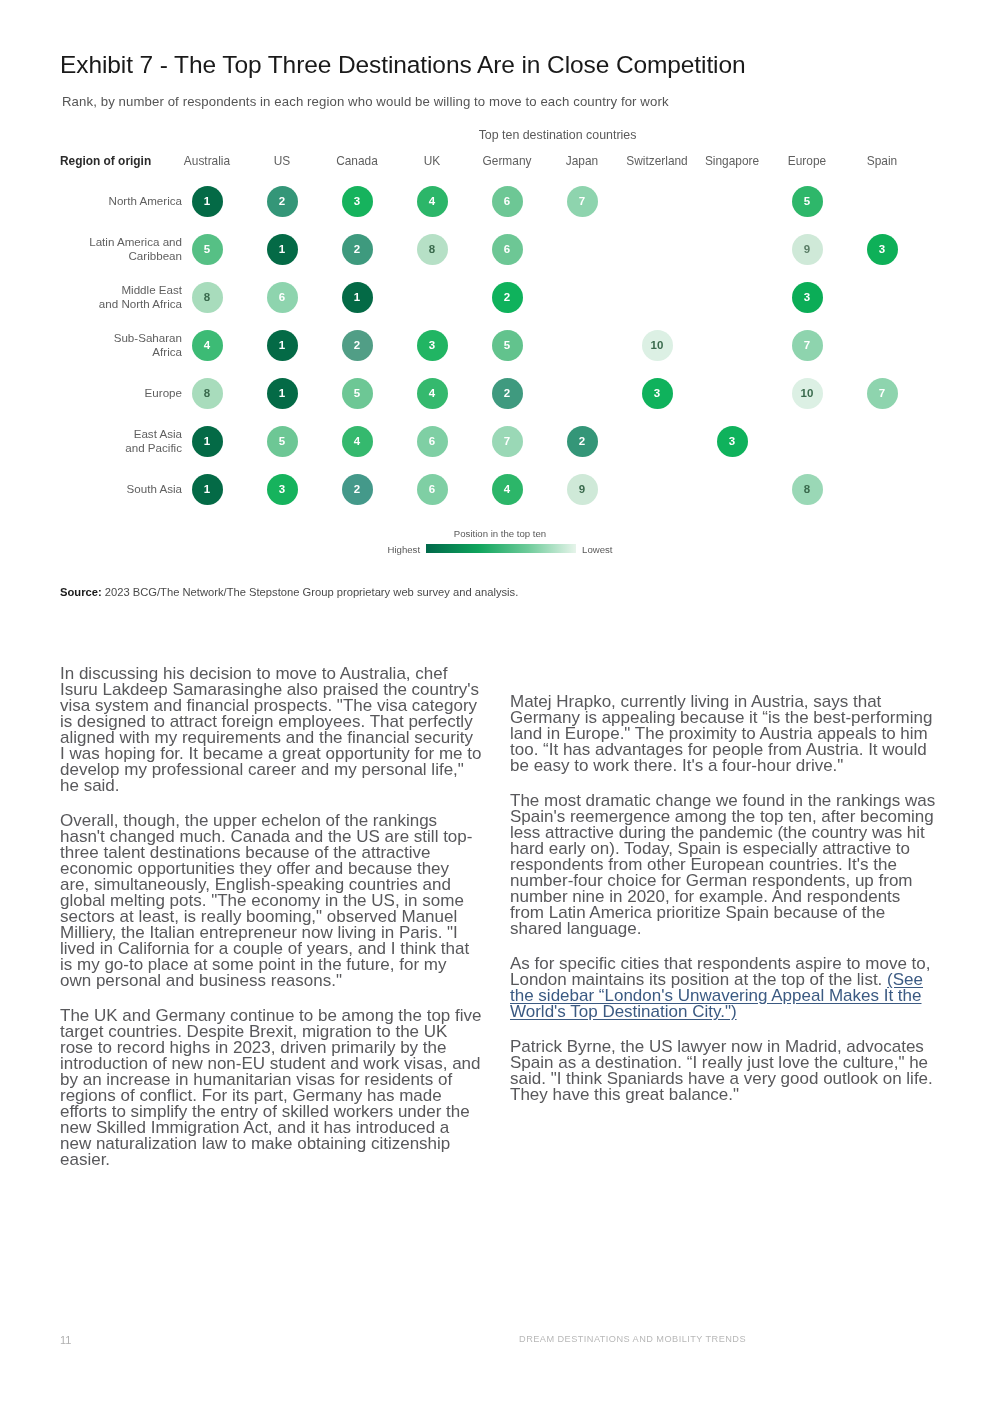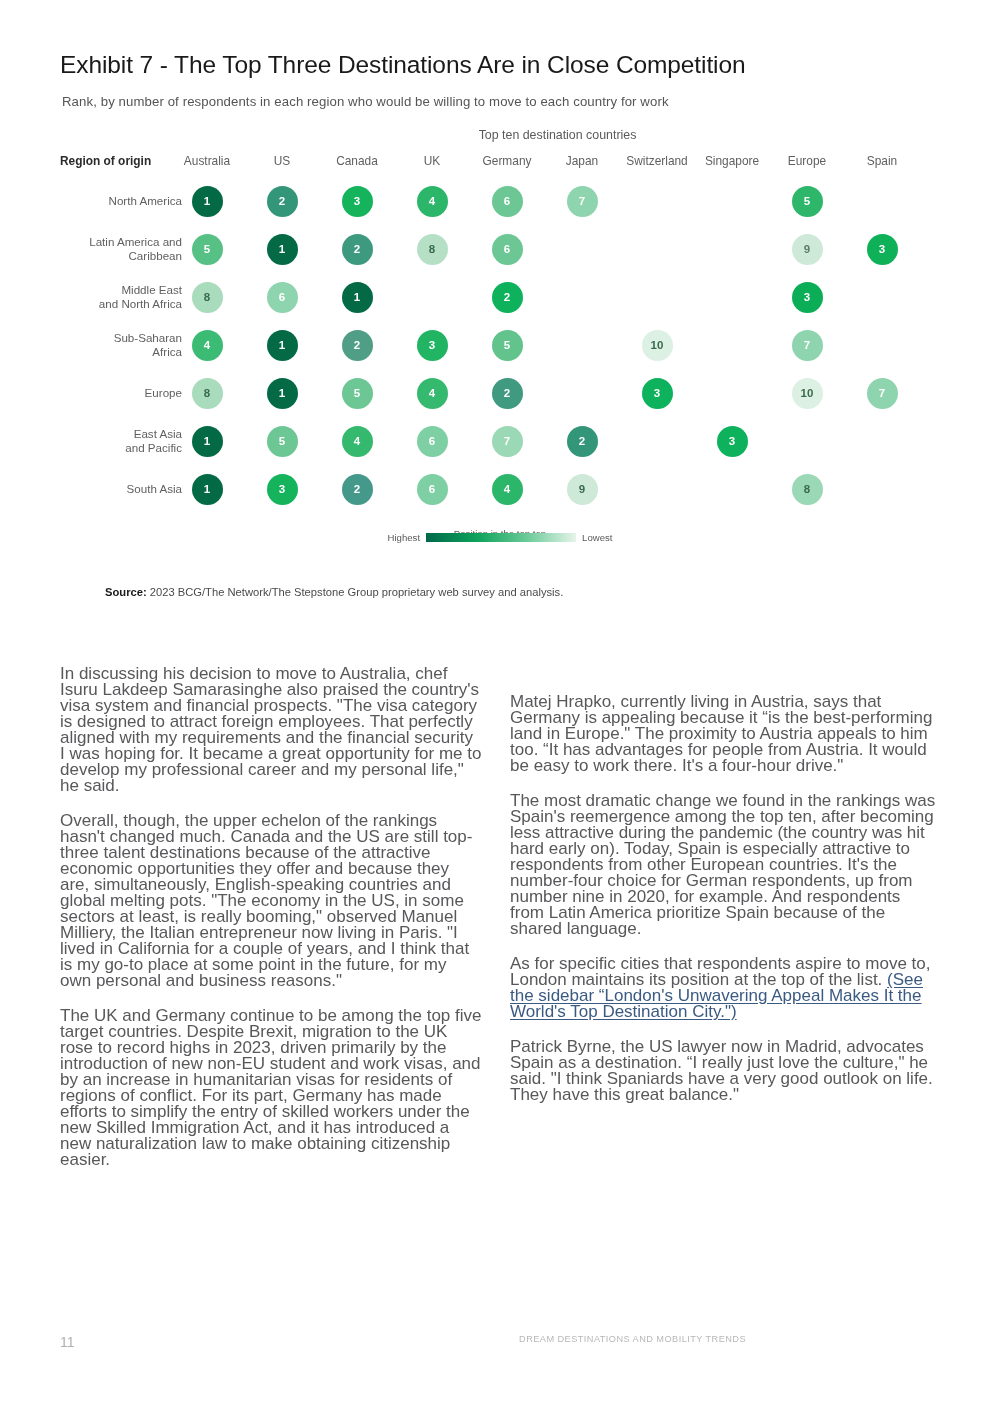--- a/index.html
+++ b/index.html
@@ -116,24 +116,24 @@
     left: 0;
     top: 0;
     width: 880px;
     text-align: center;
     font-size: 9.6px;
     color: #5a5a5a;
   }
   .legend-bar-wrap {
     position: absolute;
     left: 0;
-    top: 4px;
+    top: 16px;
     width: 880px;
     display: flex;
-    align-items: center;
+    align-items: flex-start;
     justify-content: center;
     gap: 6px;
   }
   .legend-end {
     font-size: 9.6px;
     color: #5a5a5a;
     white-space: nowrap;
   }
   .legend-bar {
     width: 150px;
@@ -142,21 +142,21 @@
   }
 
   
   .source {
     position: absolute;
     left: 60px;
     top: 586px;
     font-size: 11.2px;
     color: #4a4a4a;
   }
-  .source b { color: #1a1a1a; margin-left: 45px; }
+  .source b { color: #1a1a1a; }
 
   
   .col-left {
     position: absolute;
     left: 60px;
     top: 662px;
     width: 422px;
   }
   .col-right {
     position: absolute;
@@ -175,21 +175,21 @@
     color: #3b5a82;
     text-decoration: underline;
     text-underline-offset: 2px;
   }
 
   
   .footer-page {
     position: absolute;
     left: 60px;
     top: 1334px;
-    font-size: 14px;
+    font-size: 11px;
     color: #b0b0b0;
     text-align: right;
   }
   .footer-title {
     position: absolute;
     right: 58px;
     top: 1334px;
     font-size: 9.2px;
     color: #b8b8b8;
     letter-spacing: 0.45px;

